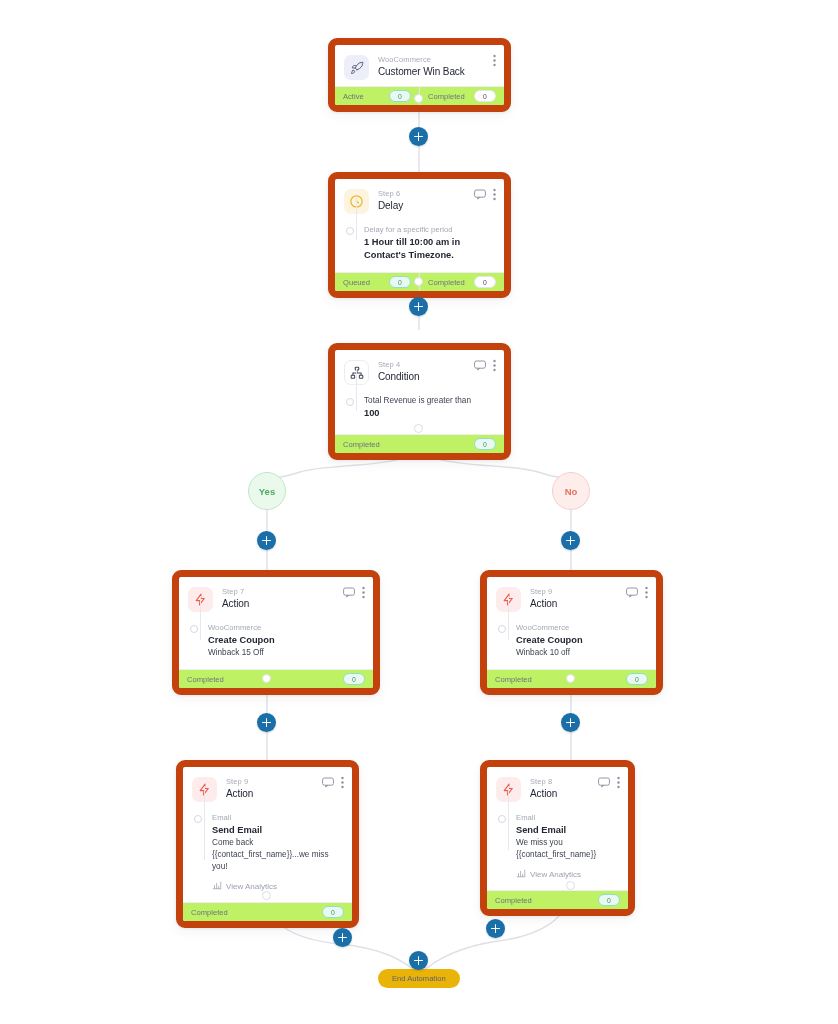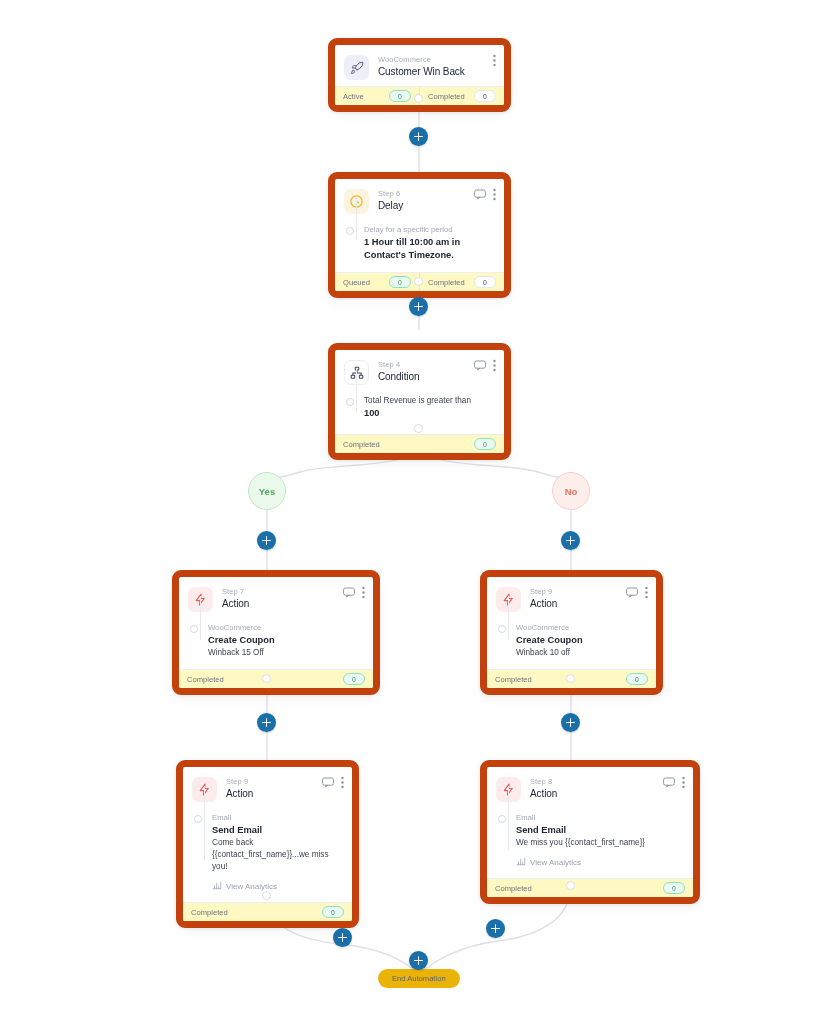--- a/index.html
+++ b/index.html
@@ -46,21 +46,21 @@
     position:absolute; left:2px; top:3px;
   }
   .body-main { flex:1; padding-left:1px; }
   .sub-label { font-size:7.7px; color:#a4a7b5; line-height:12px; }
   .sub-strong { font-size:9.3px; font-weight:bold; color:#232734; line-height:13px; }
   .sub-plain  { font-size:8.2px; color:#3d4252; line-height:12px; }
   .analytics { display:flex; align-items:center; gap:4px; margin-top:7px; color:#9ea1af; font-size:8px; cursor:pointer; }
 
   .card-foot {
     display:flex; align-items:center;
-    background:#fef9c3; border-top:1px solid #eceef4;
+    background:#bef264; border-top:1px solid #eceef4;
     height:19px; font-size:7.6px; color:#6e7283;
   }
   .foot-cell { display:flex; align-items:center; justify-content:space-between; height:100%; padding:0 8px; }
   .foot-div { width:1px; height:100%; background:#e3e4ec; }
   .badge {
     min-width:22px; height:12px; border-radius:7px;
     display:flex; align-items:center; justify-content:center;
     font-size:6.8px; color:#46495a;
   }
   .badge-green { border:1px solid #8fe0c2; background:#e9f9f2; color:#3f8f73; }
@@ -433,21 +433,21 @@
     <div class="card-foot">
       <div class="foot-cell" style="flex:1">
         <span>Completed</span>
         <span class="badge badge-green">0</span>
       </div>
     </div>
   </div>
   <div class="knob" style="left:262px; top:891px;"></div>
   <div class="plus" style="left:333px; top:928px;"></div>
 
-  <div class="card" style="left:480px; top:760px; width:220px;">
+  <div class="card" style="left:480px; top:760px; width:155px;">
     <div class="card-head">
       <div class="node-icon ic-action">
         <svg width="13" height="13" viewBox="0 0 24 24" fill="none" stroke="#ef5b4c" stroke-width="2" stroke-linejoin="round">
             <path d="M13 2L4 14h7l-1 8 9-12h-7z"></path>
           </svg>
       </div>
       <div class="head-text">
         <div class="step-label">Step 8</div>
         <div class="node-title">Action</div>
       </div>

